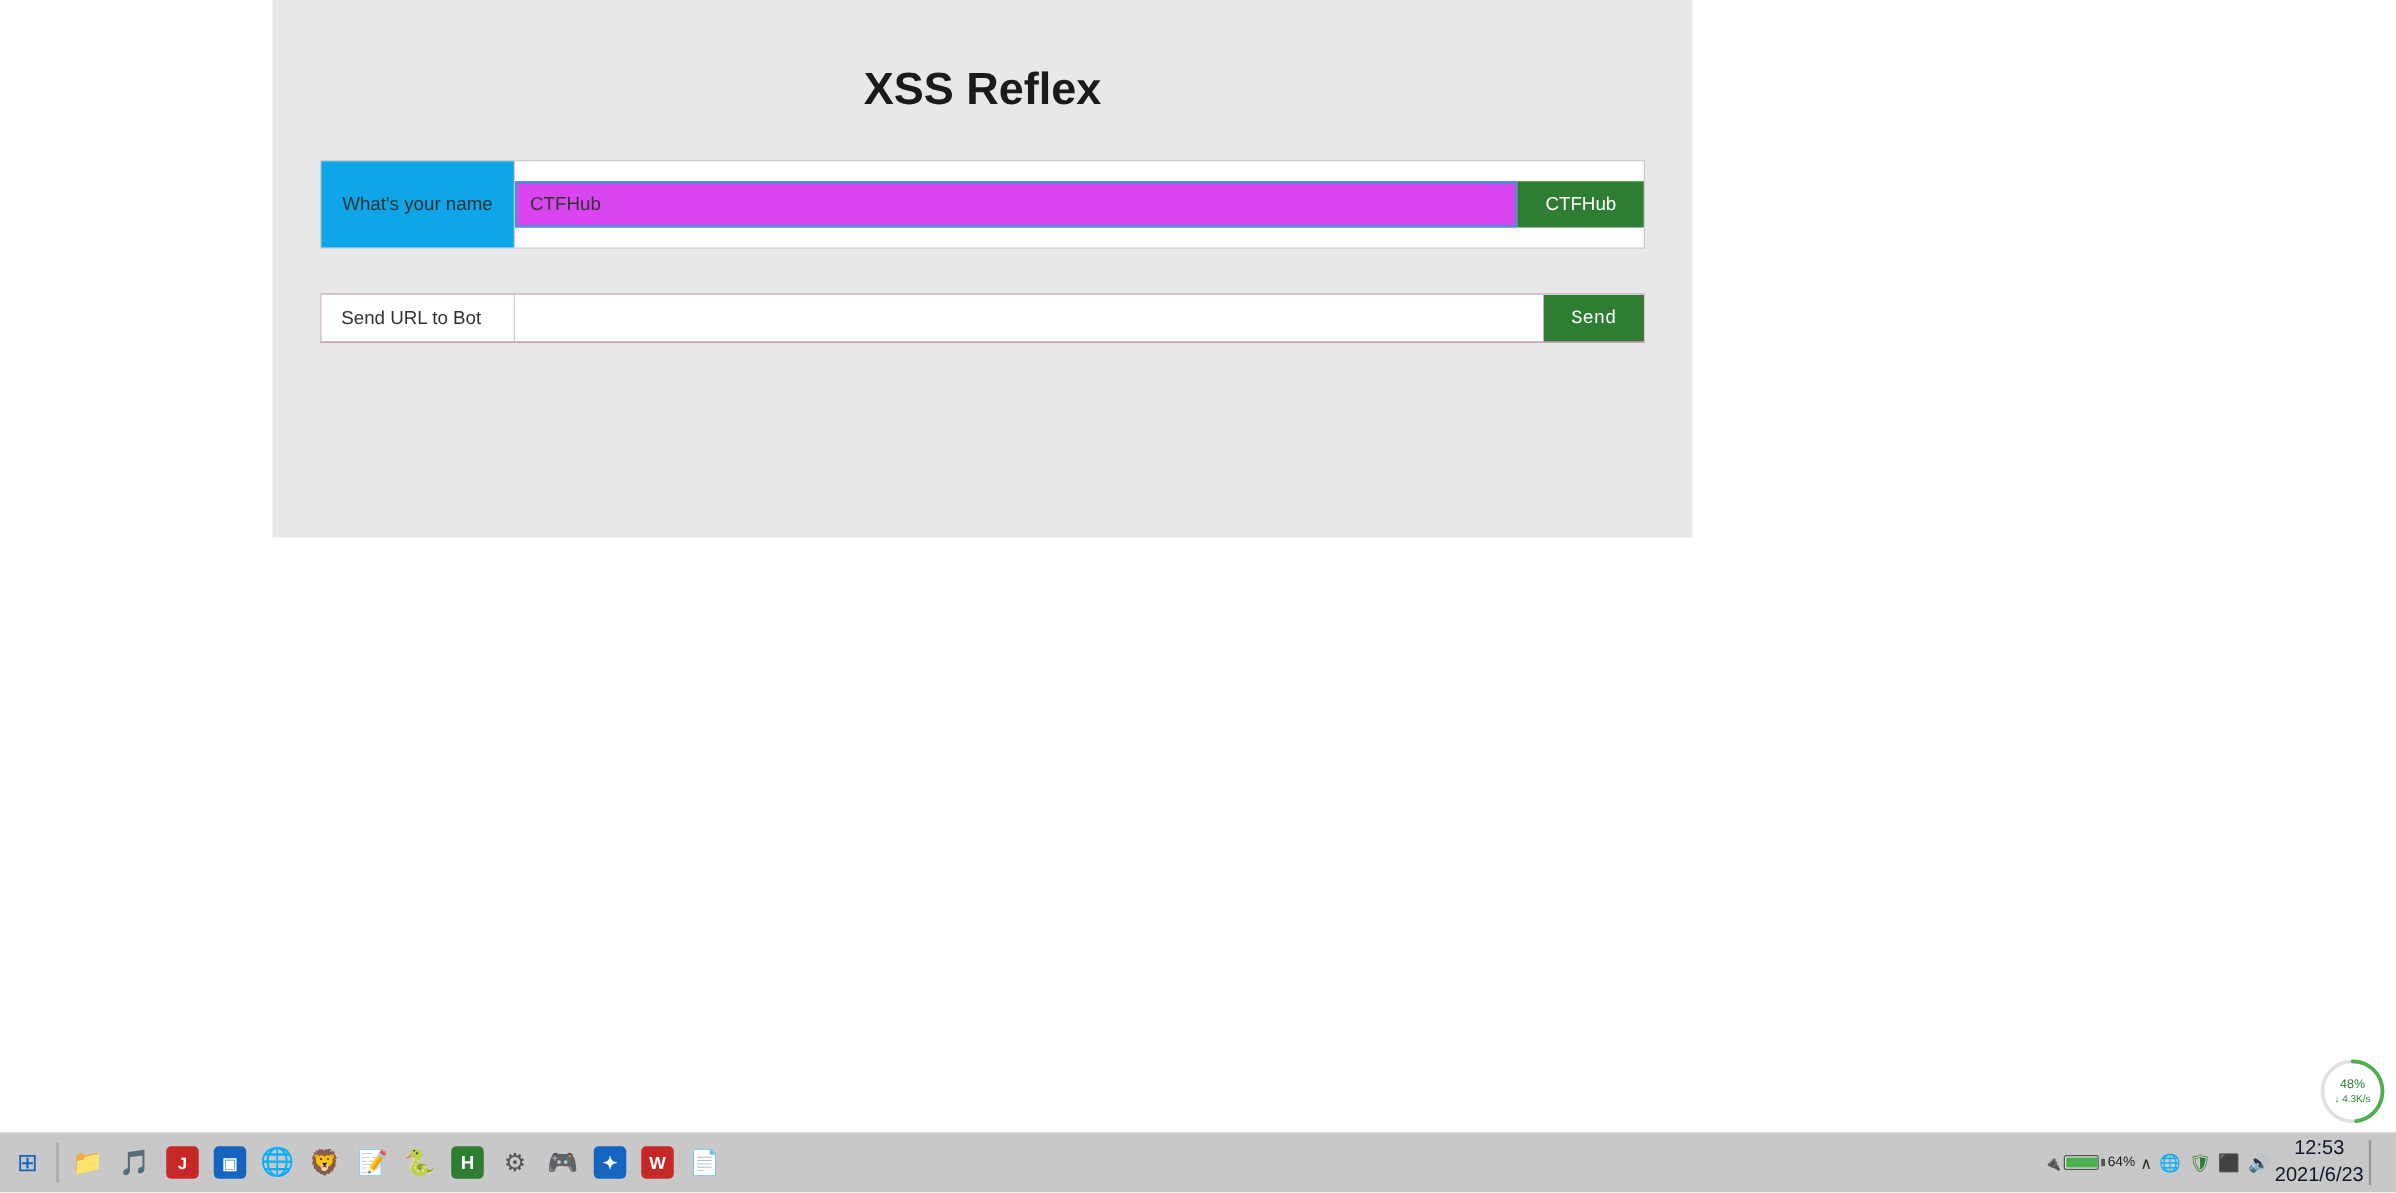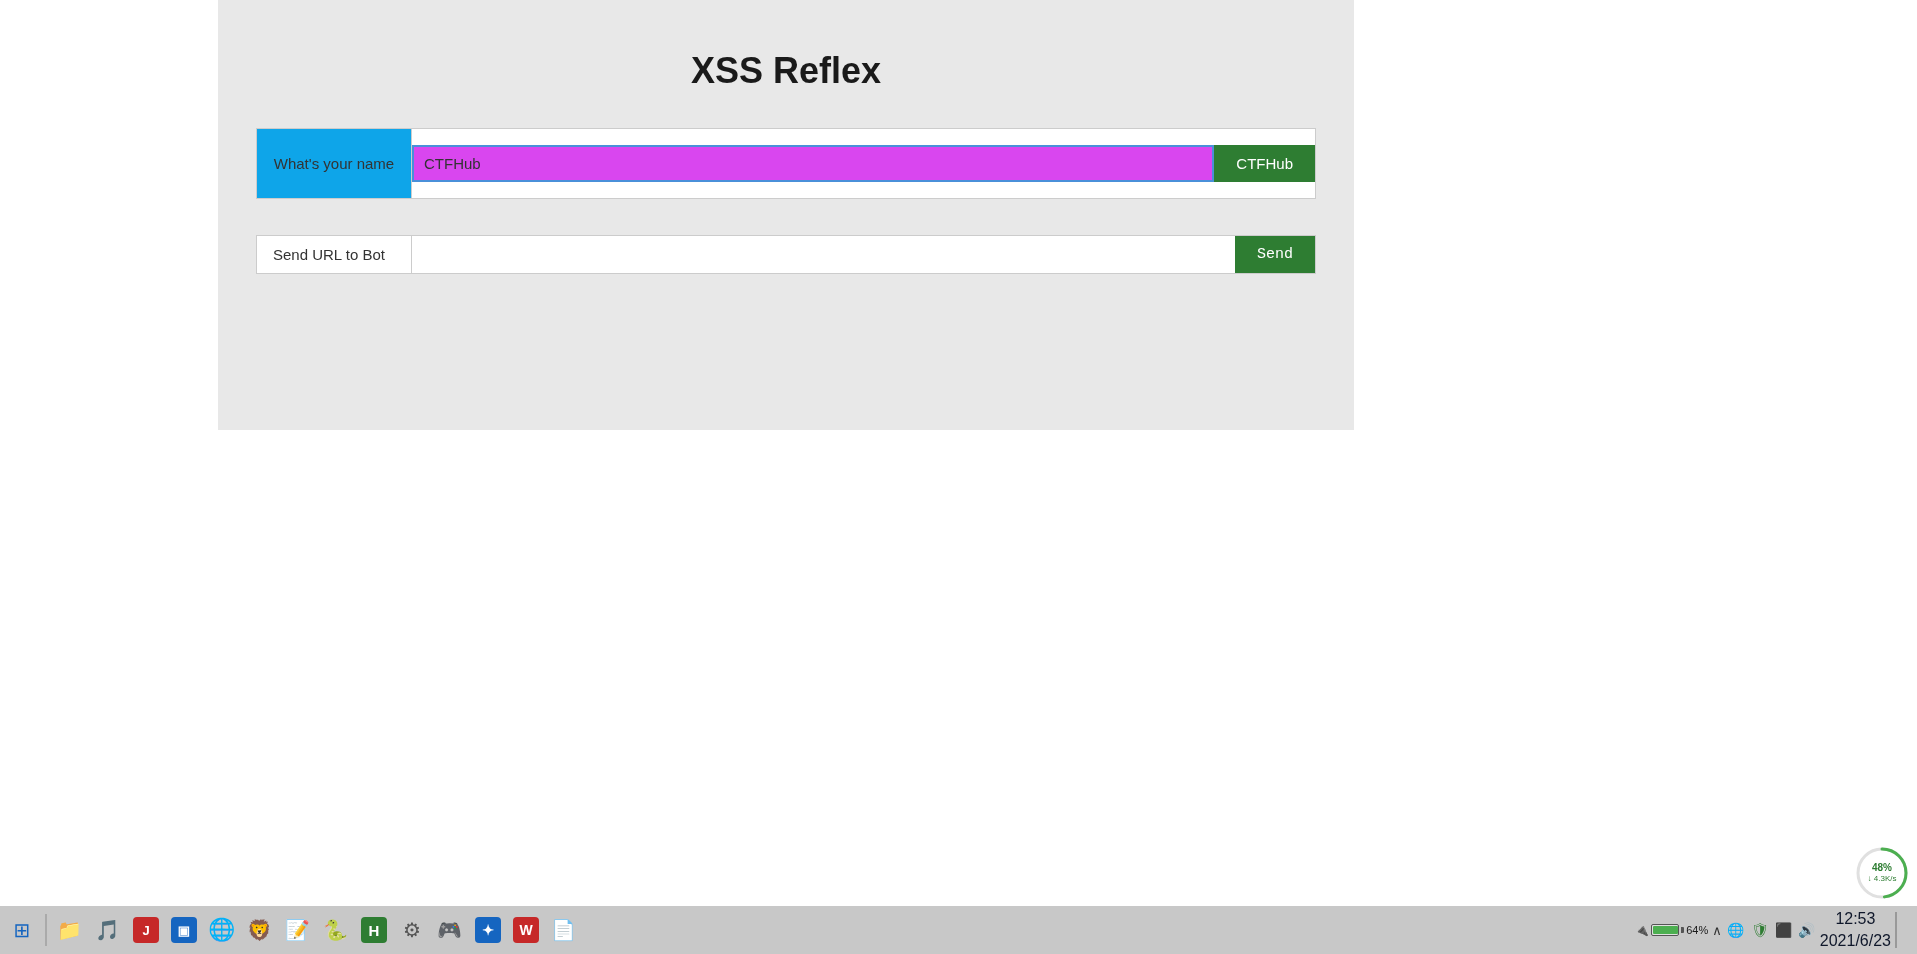--- a/index.html
+++ b/index.html
@@ -254,21 +254,21 @@
 </div>
 
 <div style="position:absolute; bottom:52px; right:6px; width:58px; height:58px;">
   <svg width="58" height="58" viewBox="0 0 58 58">
 
     <circle cx="29" cy="29" r="24" fill="white" stroke="#e0e0e0" stroke-width="3"></circle>
 
     <circle cx="29" cy="29" r="24" fill="none" stroke="#4caf50" stroke-width="3" stroke-dasharray="150.796" stroke-dashoffset="78.41" stroke-linecap="round" transform="rotate(-90 29 29)"></circle>
   </svg>
   <div style="position:absolute;top:50%;left:50%;transform:translate(-50%,-50%);text-align:center;line-height:1.3;">
-    <div style="font-size:10px;color:#2e7d32;font-weight:bold;">48%</div>
+    <div style="font-size:10px;color:#2e7d32;font-weight:normal;">48%</div>
     <div style="font-size:8px;color:#2e7d32;">↓ 4.3K/s</div>
   </div>
 </div>
 
 <div class="taskbar">
 
   <div class="taskbar-icon taskbar-start">
     <span style="color:#1565c0;font-size:20px;">⊞</span>
   </div>
 

